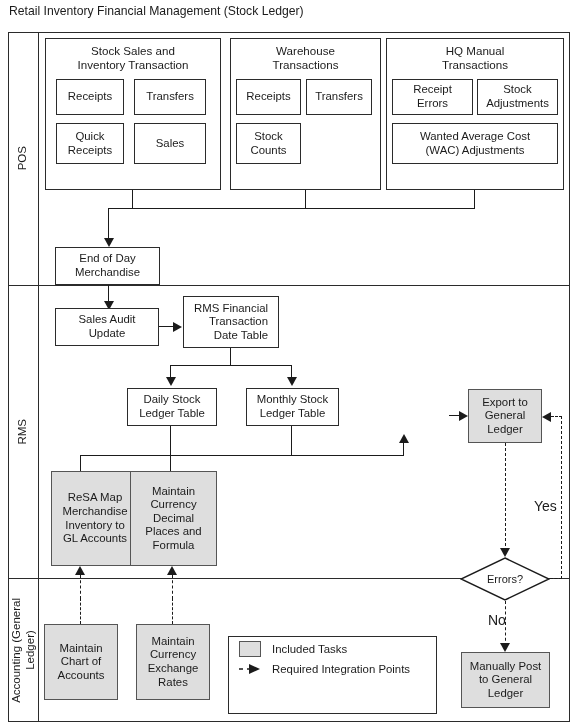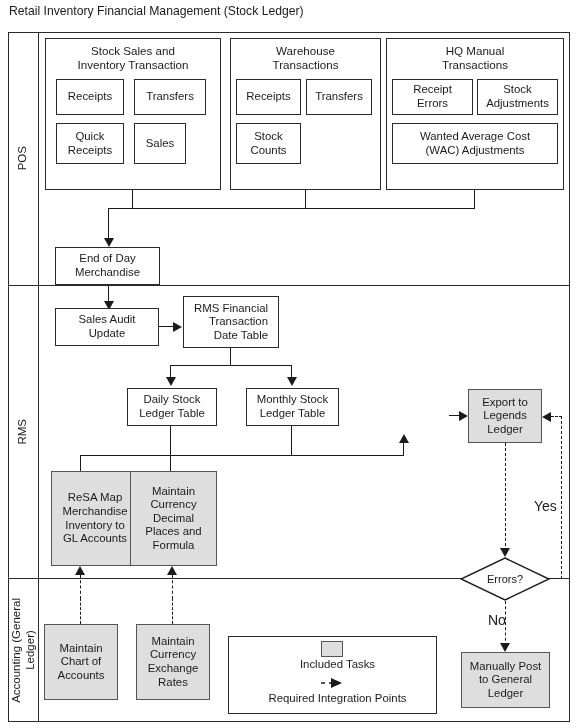--- a/index.html
+++ b/index.html
@@ -163,21 +163,20 @@
     font-size: 11.4px;
     line-height: 14px;
     margin-top: 4px;
     color: #1b1b1b;
   }
   .legend-row {
     display: flex;
     align-items: center;
     margin-top: 4px;
     padding-left: 10px;
-    flex-direction: column;
   }
   .legend-swatch {
     width: 22px;
     height: 16px;
     background: #dedede;
     border: 1.4px solid #555555;
     box-sizing: border-box;
     margin-right: 11px;
     flex: none;
   }
@@ -220,21 +219,21 @@
   </div>
 
   <div class="abs node thick" style="left:45px; top:38px; width:176px; height:152px;">
     <div class="group-title">Stock Sales and
 Inventory Transaction</div>
   </div>
   <div class="abs node" style="left:56px; top:79px; width:68px; height:36px;">Receipts</div>
   <div class="abs node" style="left:134px; top:79px; width:72px; height:36px;">Transfers</div>
   <div class="abs node" style="left:56px; top:123px; width:68px; height:41px;">Quick
 Receipts</div>
-  <div class="abs node" style="left:134px; top:123px; width:52px; height:41px;">Sales</div>
+  <div class="abs node" style="left:134px; top:123px; width:72px; height:41px;">Sales</div>
 
   <div class="abs node thick" style="left:230px; top:38px; width:151px; height:152px;">
     <div class="group-title">Warehouse
 Transactions</div>
   </div>
   <div class="abs node" style="left:236px; top:79px; width:65px; height:36px;">Receipts</div>
   <div class="abs node" style="left:306px; top:79px; width:66px; height:36px;">Transfers</div>
   <div class="abs node" style="left:236px; top:123px; width:65px; height:41px;">Stock
 Counts</div>
 
@@ -290,21 +289,21 @@
   <div class="abs ln v" style="left:403px; top:443px; height:13px;"></div>
   <div class="abs arrow up" style="left:399px; top:434px;"></div>
   <div class="abs ln v" style="left:80px; top:455px; height:17px;"></div>
   <div class="abs ln v" style="left:170px; top:455px; height:17px;"></div>
 
 
   <div class="abs ln h" style="left:449px; top:415px; width:12px;"></div>
   <div class="abs arrow right" style="left:459px; top:411px;"></div>
 
   <div class="abs node shaded" style="left:468px; top:389px; width:74px; height:54px;">Export to
-Legends
+General
 Ledger</div>
 
   <div class="abs node shaded" style="left:36px; top:471px; width:88px; height:95px;margin-left:15px;">ReSA Map
 Merchandise
 Inventory  to
 GL Accounts</div>
   <div class="abs node shaded" style="left:130px; top:471px; width:87px; height:95px;">Maintain
 Currency
 Decimal
 Places and

